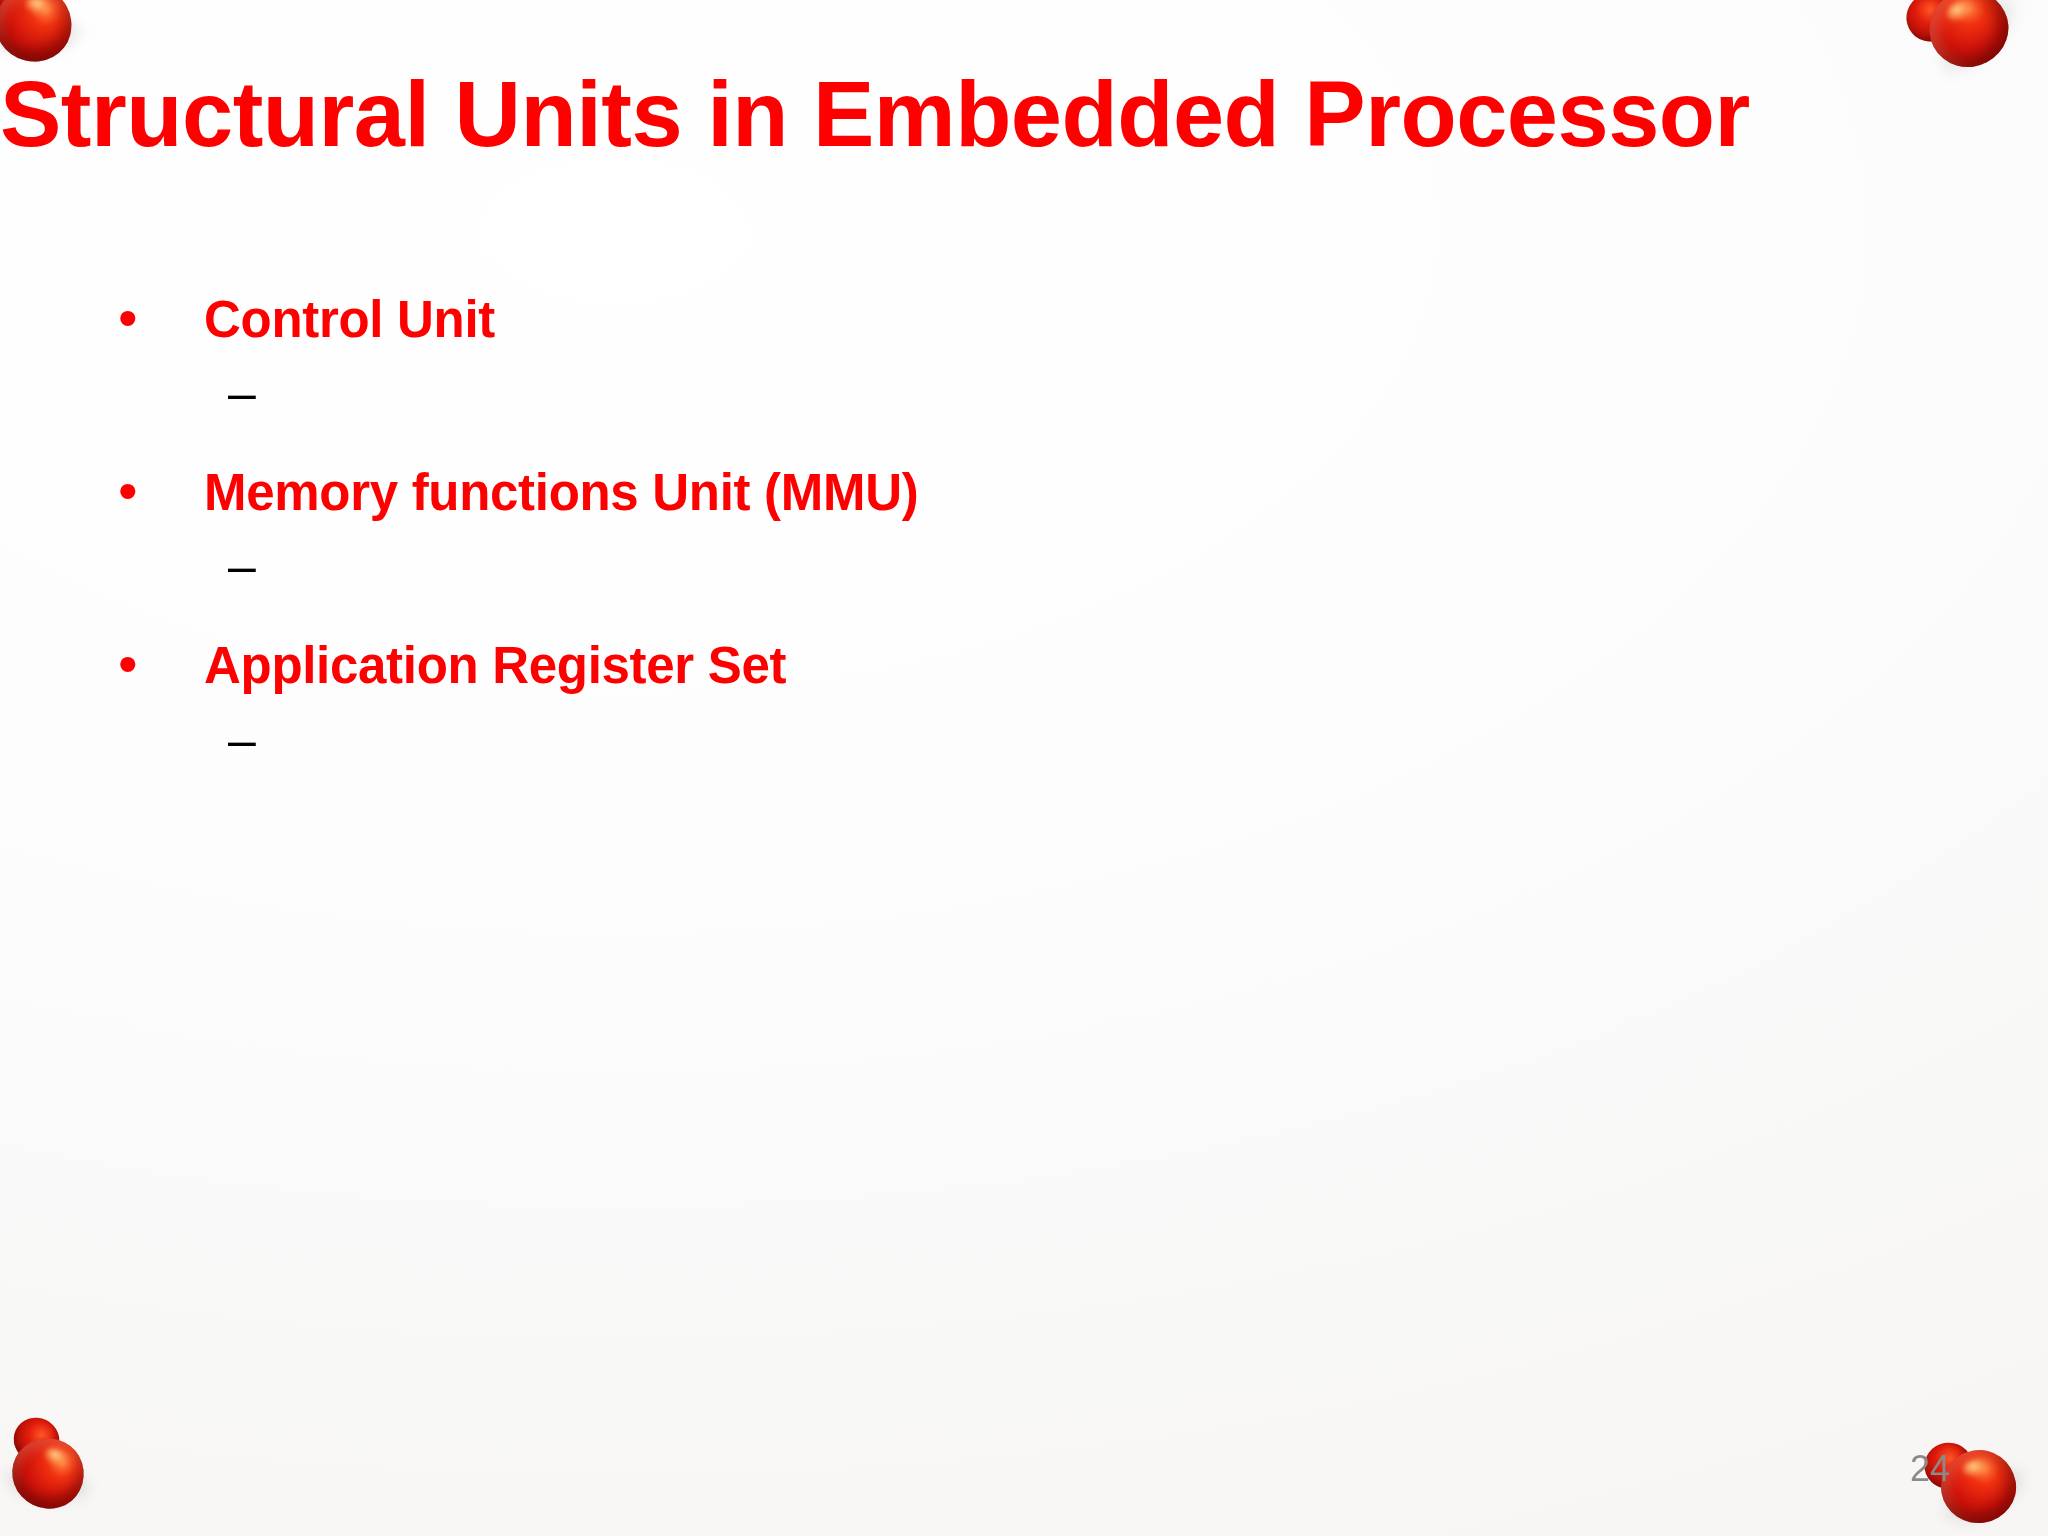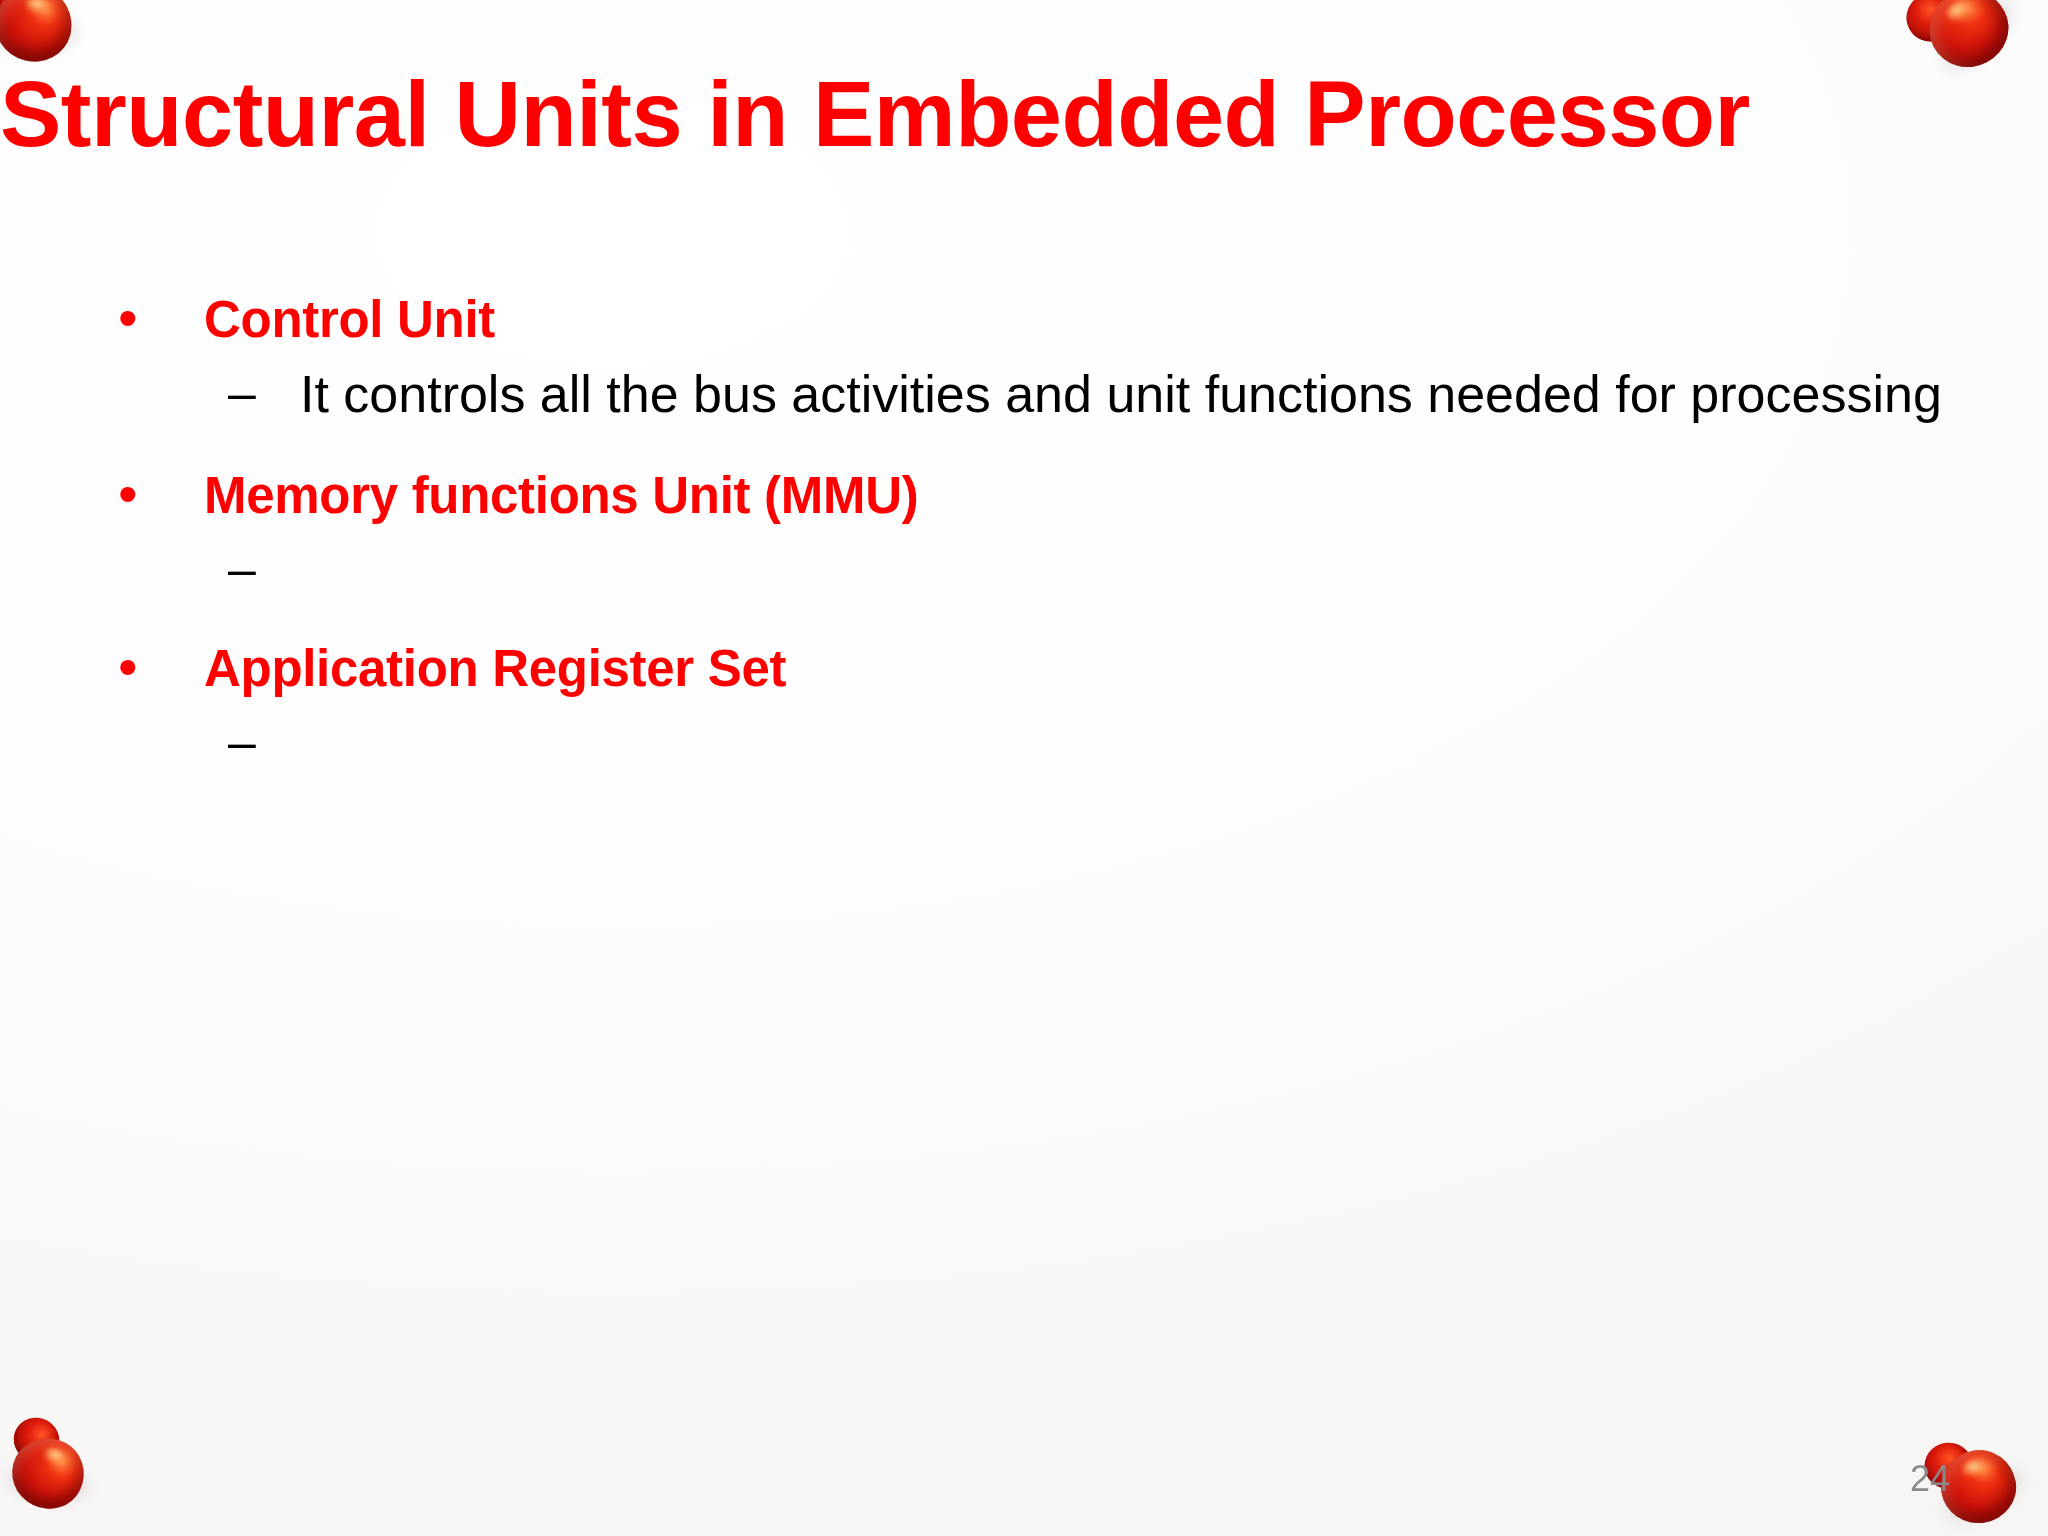--- a/index.html
+++ b/index.html
@@ -152,21 +152,21 @@
     color: #7030a0;
     font-weight: bold;
   }
 
   .gap-after { margin-bottom: 36px; }
 
   
   #page-number {
     position: absolute;
     right: 98px;
-    bottom: 36px;
+    bottom: 46px;
     font-size: 36px;
     color: #8a8a8a;
     font-family: "Liberation Sans", sans-serif;
   }
 </style>
 </head>
 <body>
 
 <div id="slide">
 
@@ -202,21 +202,20 @@
 
   <div id="body">
 
     <div class="block">
       <div class="lvl1">
         <span class="marker">•</span>
         <span class="text">Control Unit</span>
       </div>
       <div class="lvl2 gap-after">
         <span class="marker">–</span>
-        <span class="text"><span>It controls all the bus activities and unit functions needed for processing</span></span>
       </div>
     </div>
 
     <div class="block">
       <div class="lvl1">
         <span class="marker">•</span>
         <span class="text">Memory functions Unit (MMU)</span>
       </div>
       <div class="lvl2 gap-after">
         <span class="marker">–</span>

